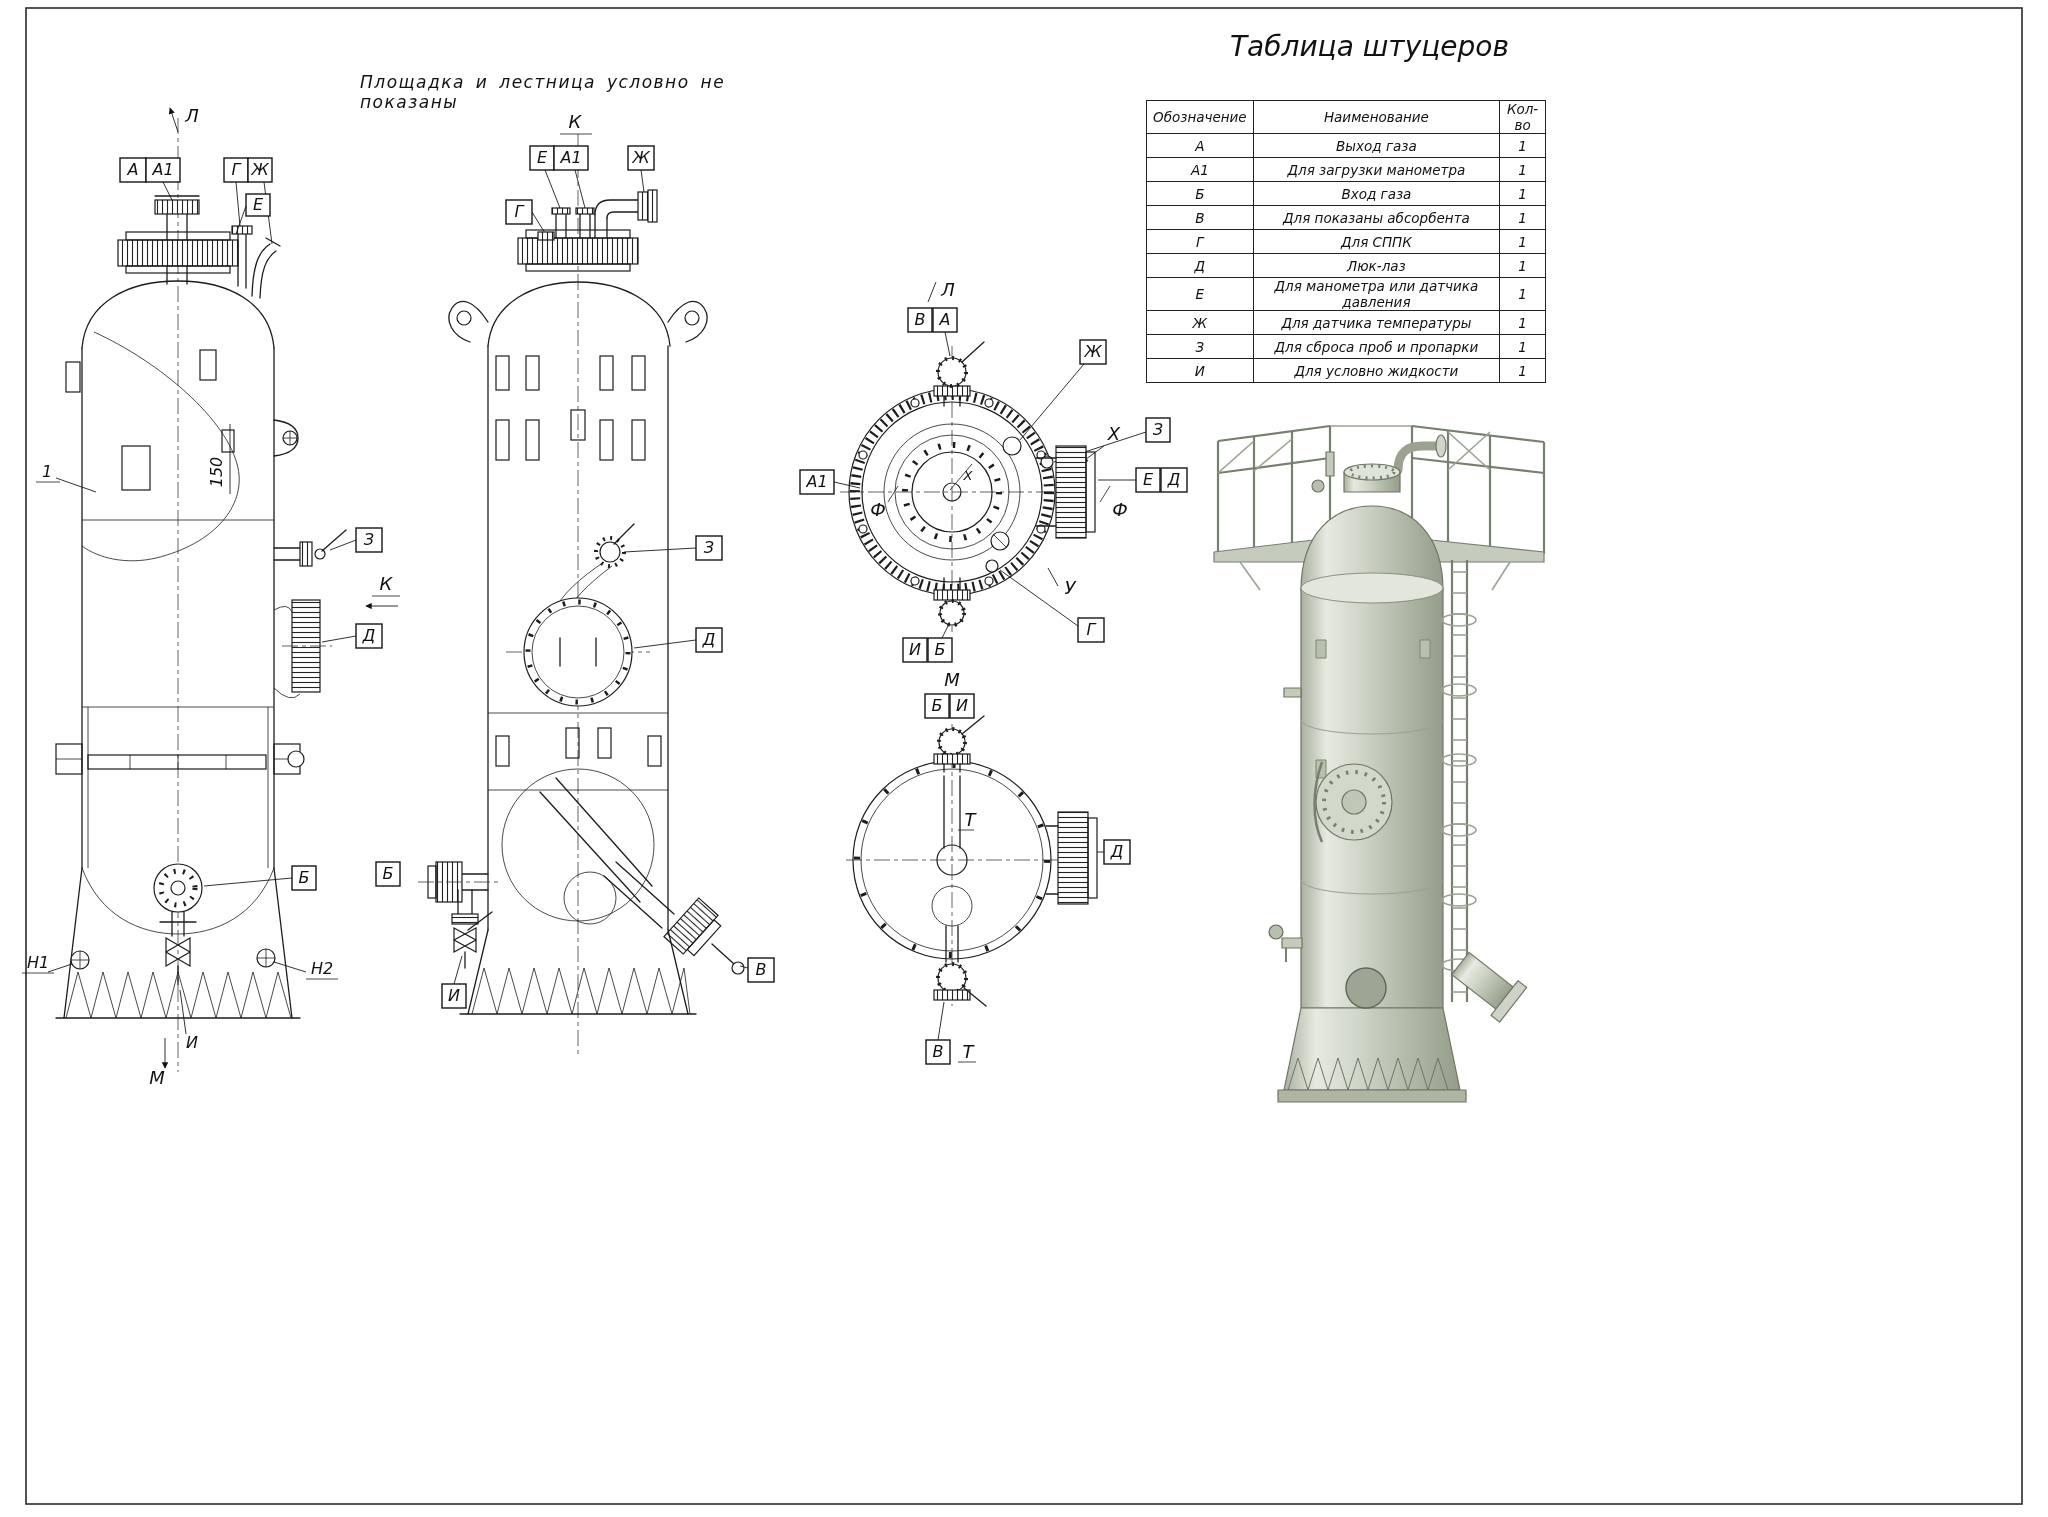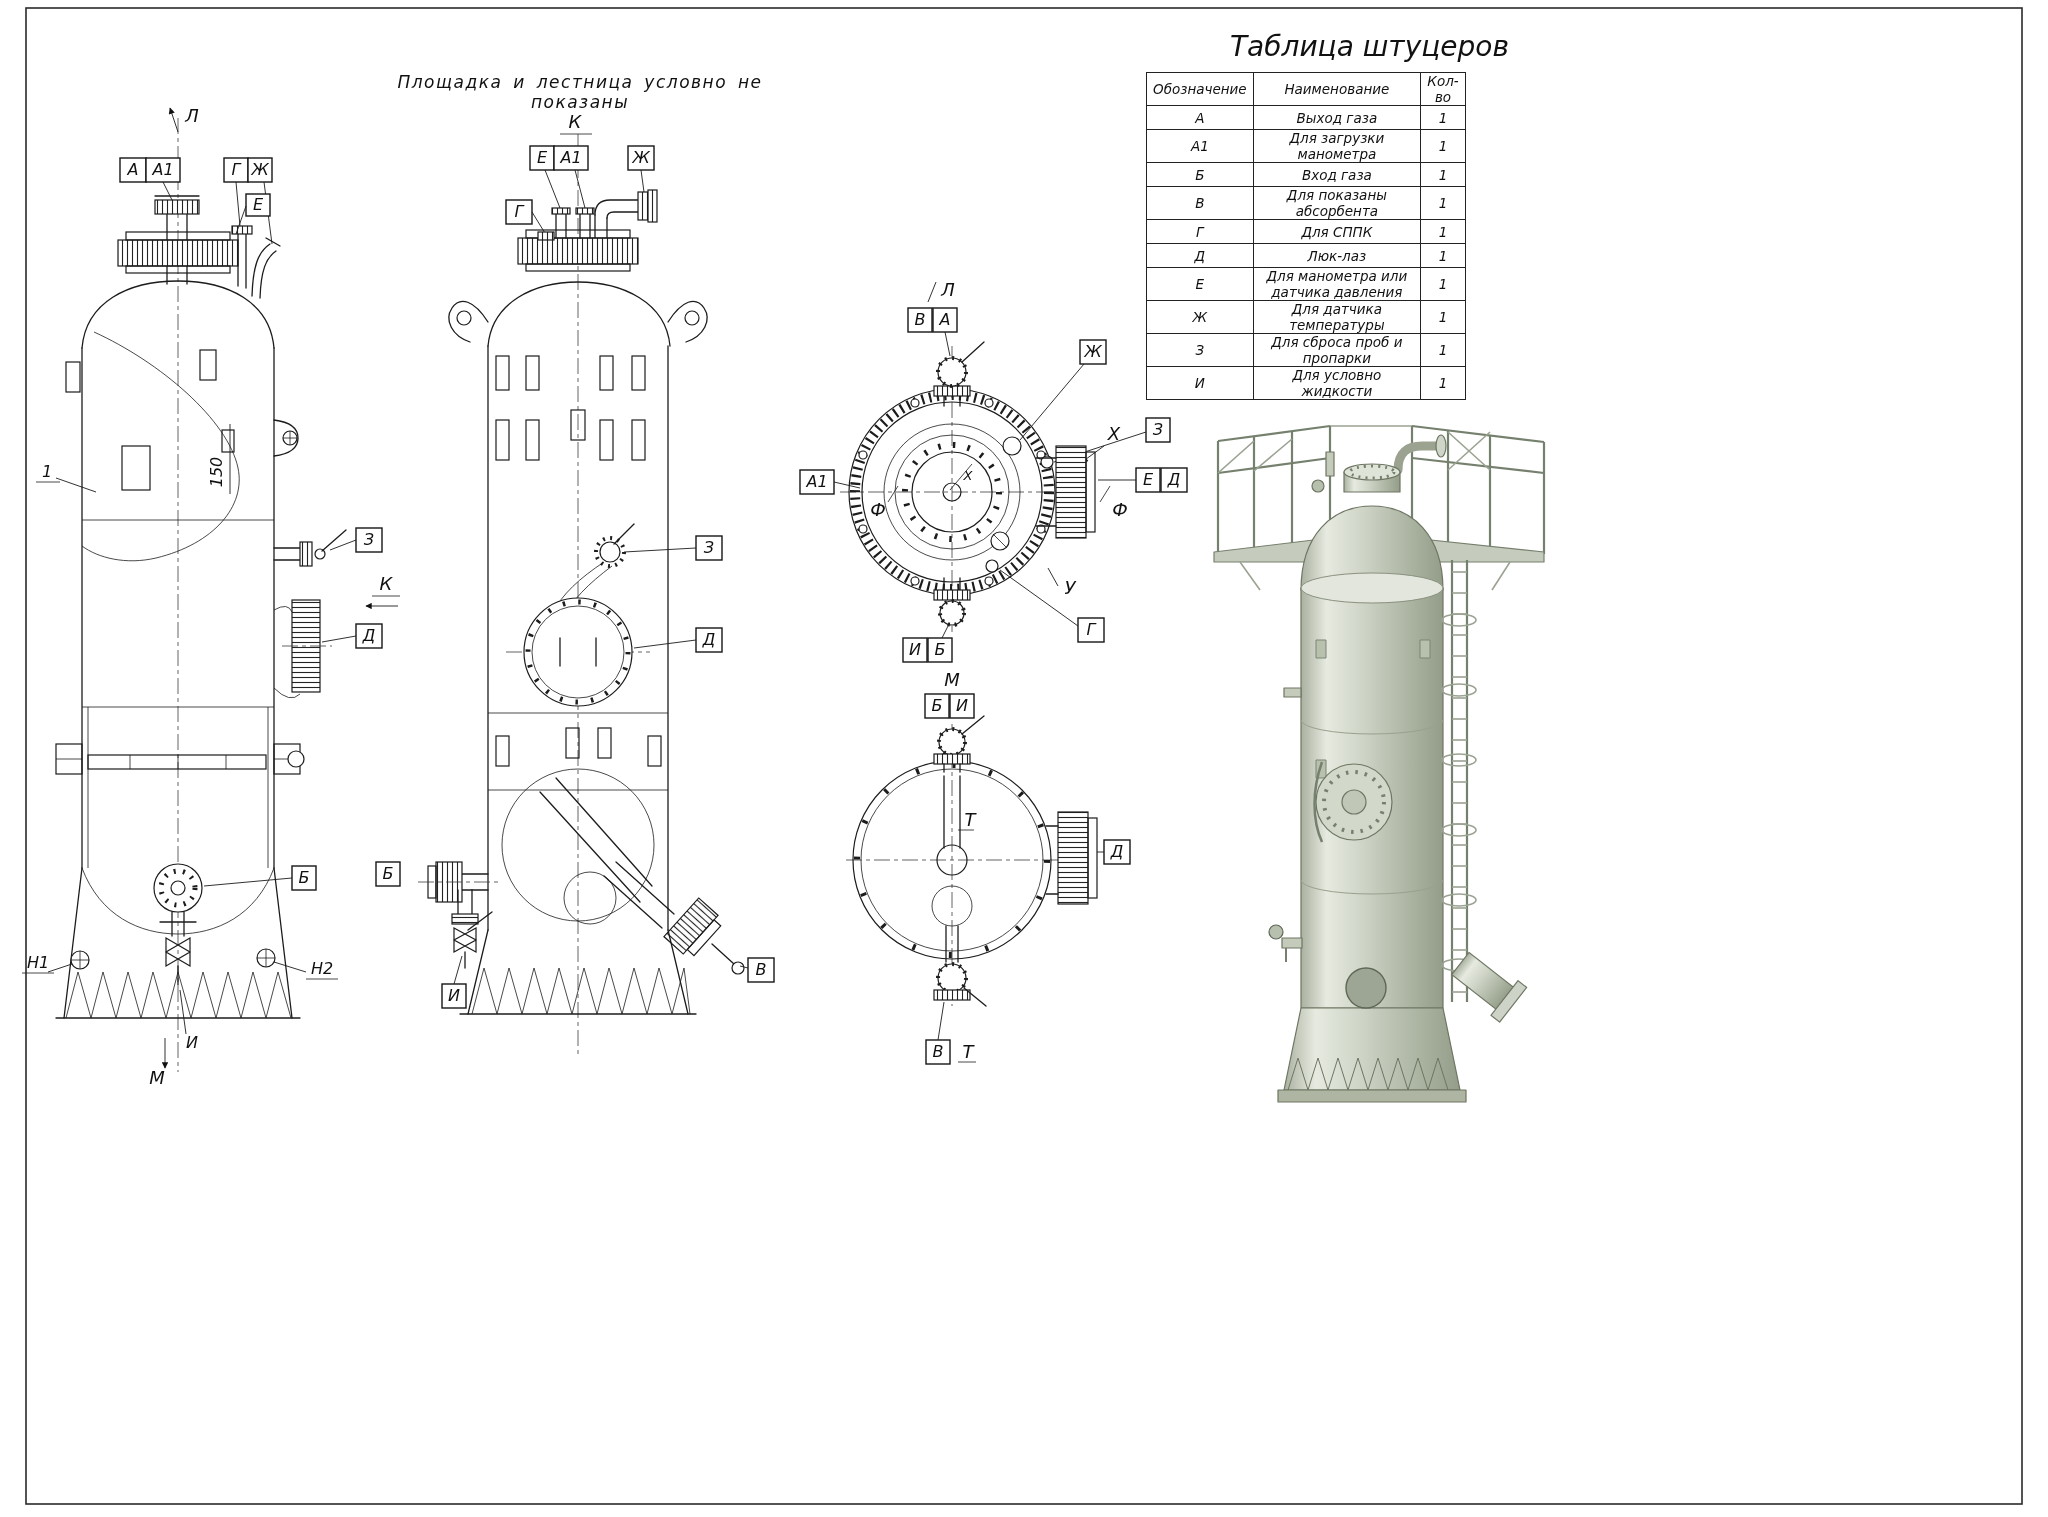--- a/index.html
+++ b/index.html
@@ -1,22 +1,22 @@
 <!DOCTYPE html>
 <html><head>
 <meta charset="utf-8">
 <style>
   html,body{margin:0;padding:0;background:#fff;}
   .sheet{position:relative;width:2048px;height:1517px;background:#fff;overflow:hidden;
          font-family:"Liberation Sans",sans-serif;color:#111;}
-  .note{position:absolute;left:360px;top:72px;width:440px;text-align:center;
+  .note{position:absolute;left:360px;top:72px;width:440px;text-align:left;
         font:italic 17px "DejaVu Sans",sans-serif;letter-spacing:1.5px;word-spacing:4px;}
   .tbl-title{position:absolute;left:1230px;top:30px;width:280px;text-align:left;
         font:italic 28px "DejaVu Sans",sans-serif;}
-  table.nozzles{position:absolute;left:1146px;top:72px;width:320px;border-collapse:collapse;
+  table.nozzles{position:absolute;left:1146px;top:100px;width:400px;border-collapse:collapse;
         font:italic 13.5px "DejaVu Sans",sans-serif;}
   table.nozzles th,table.nozzles td{border:1px solid #222;height:23px;padding:0 6px;font-weight:normal;}
   table.nozzles th{height:25px;text-align:center;}
   td.c{text-align:center;}
   td.l{text-align:center;}
   svg{position:absolute;left:0;top:0;}
   .ln{fill:none;stroke:#1c1c1c;stroke-width:1.3;stroke-linecap:round;}
   .tn{fill:none;stroke:#1c1c1c;stroke-width:0.8;}
   .rc{fill:none;stroke:#1c1c1c;stroke-width:1.2;}
   .rcw{fill:#fff;stroke:#1c1c1c;stroke-width:1.2;}

